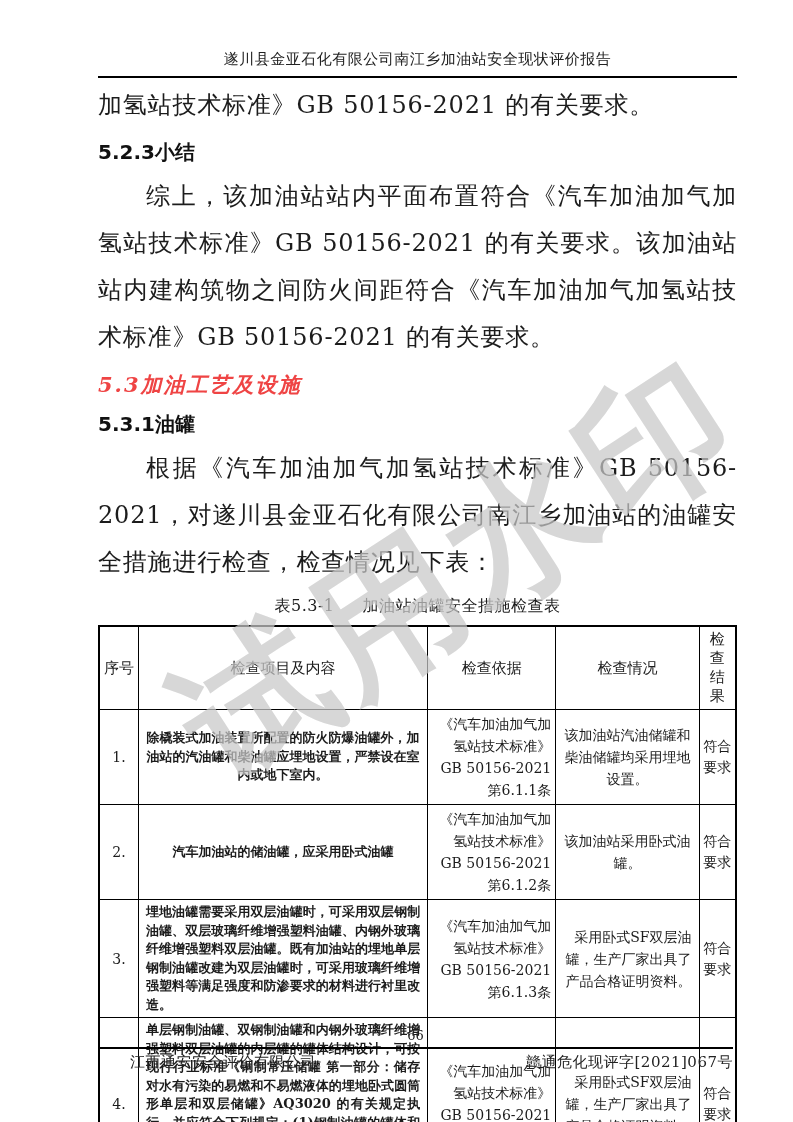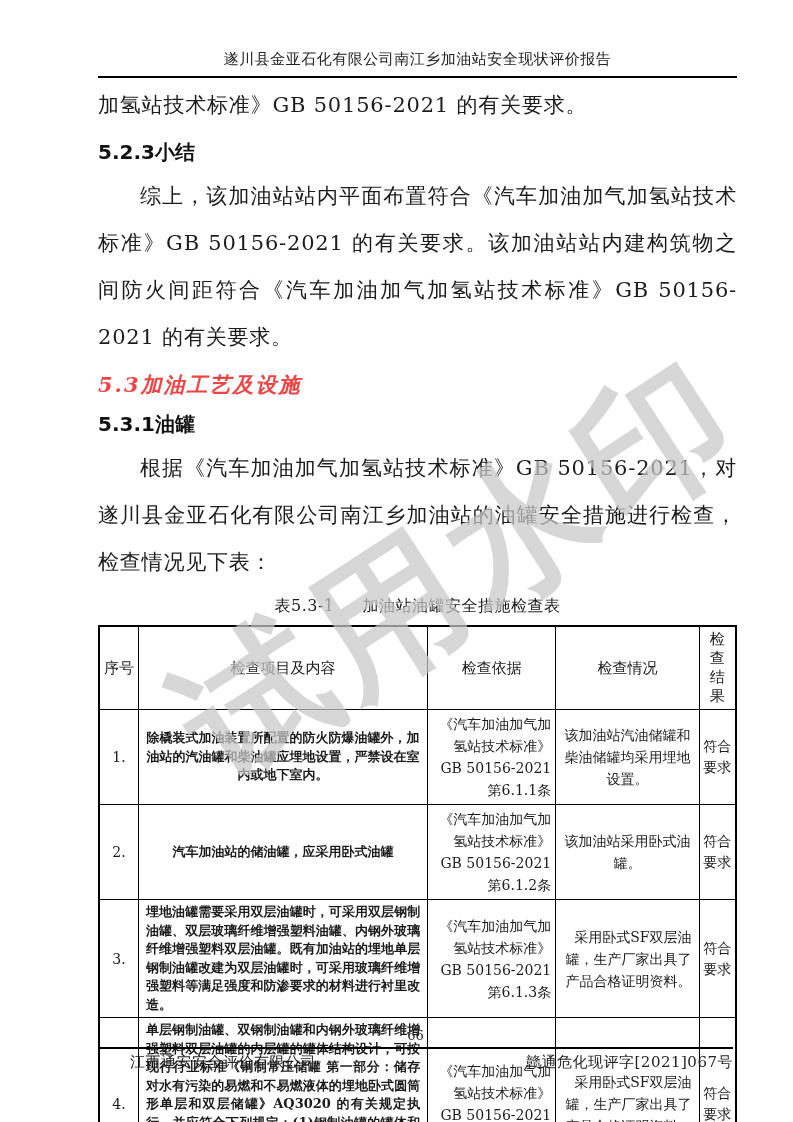--- a/index.html
+++ b/index.html
@@ -28,21 +28,21 @@
     letter-spacing: 0.5px;
     color: #222;
   }
   .content {
     position: absolute;
     left: 98px;
     right: 56px;
     top: 82px;
   }
   .body-text {
-    font-size: 21px;
+    font-size: 24px;
     line-height: 47px;
     text-align: justify;
     letter-spacing: 0.8px;
   }
   .indent { text-indent: 2em; }
   .heading-hei {
     font-family: "DejaVu Sans", "Liberation Sans", sans-serif;
     font-weight: bold;
     font-size: 20px;
     line-height: 30px;

